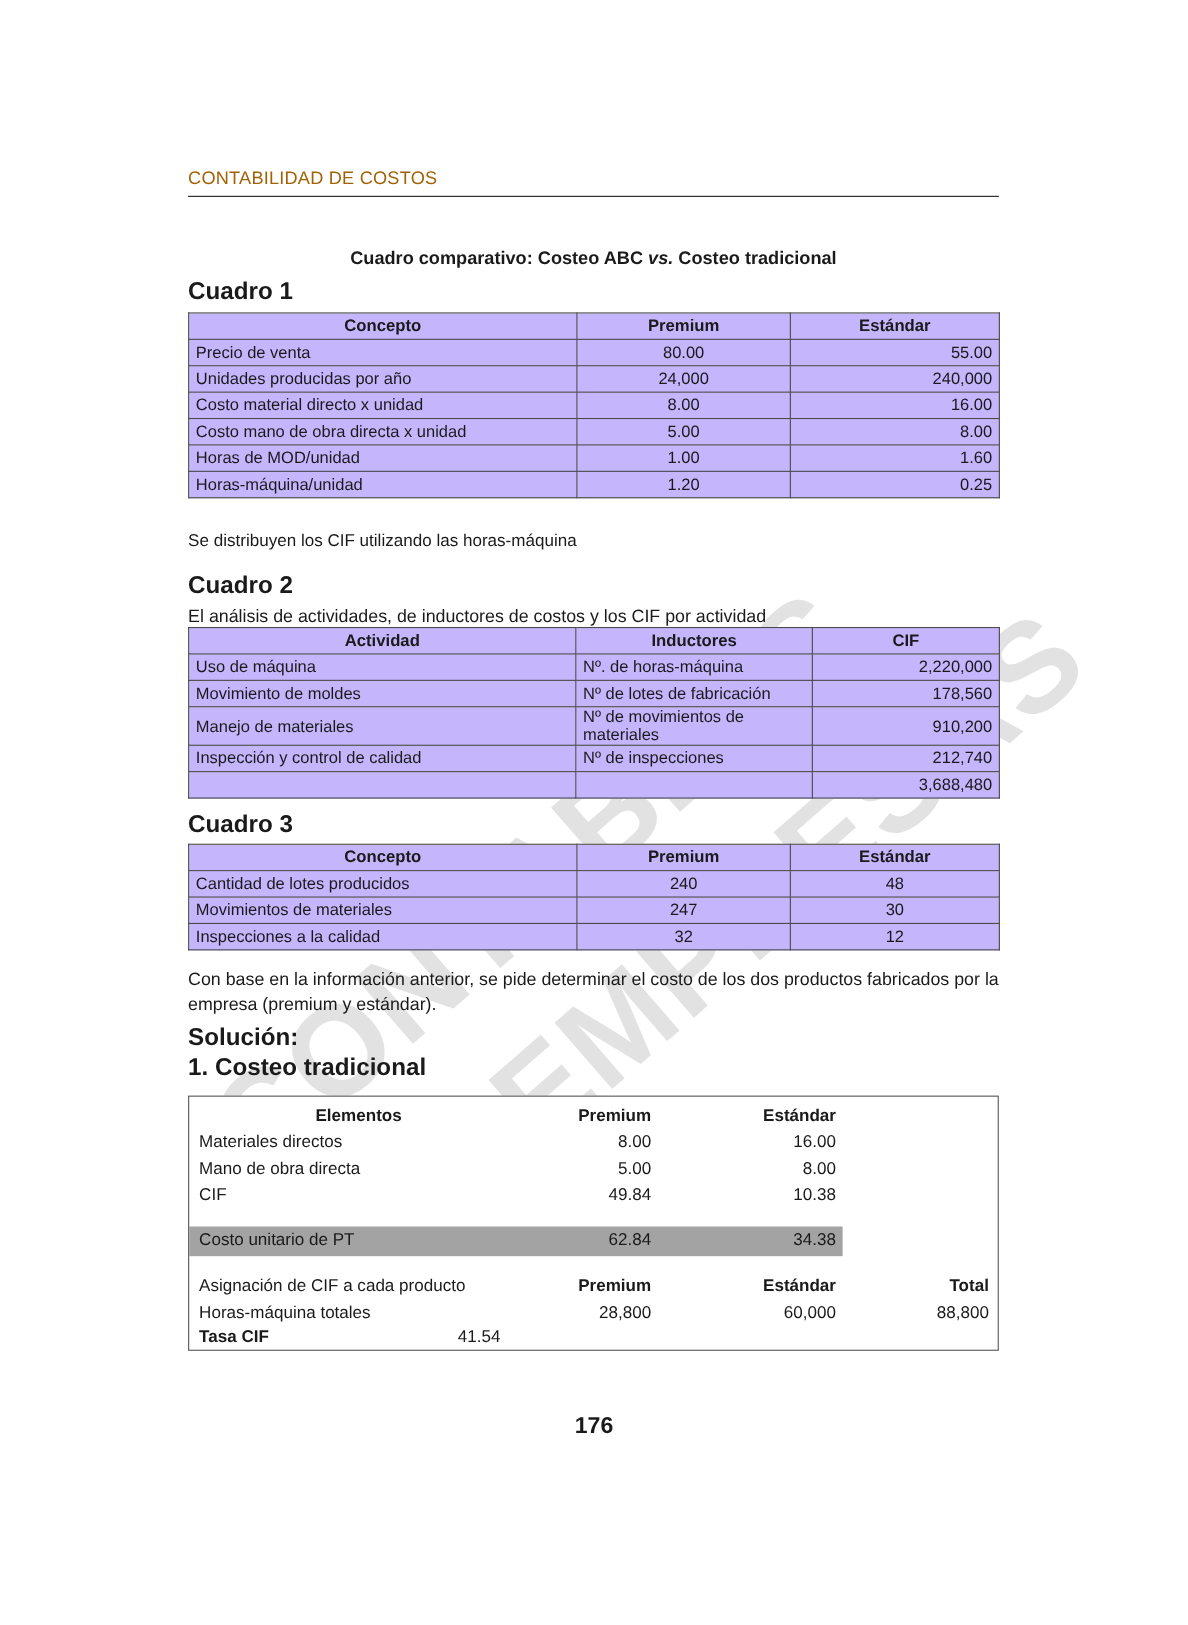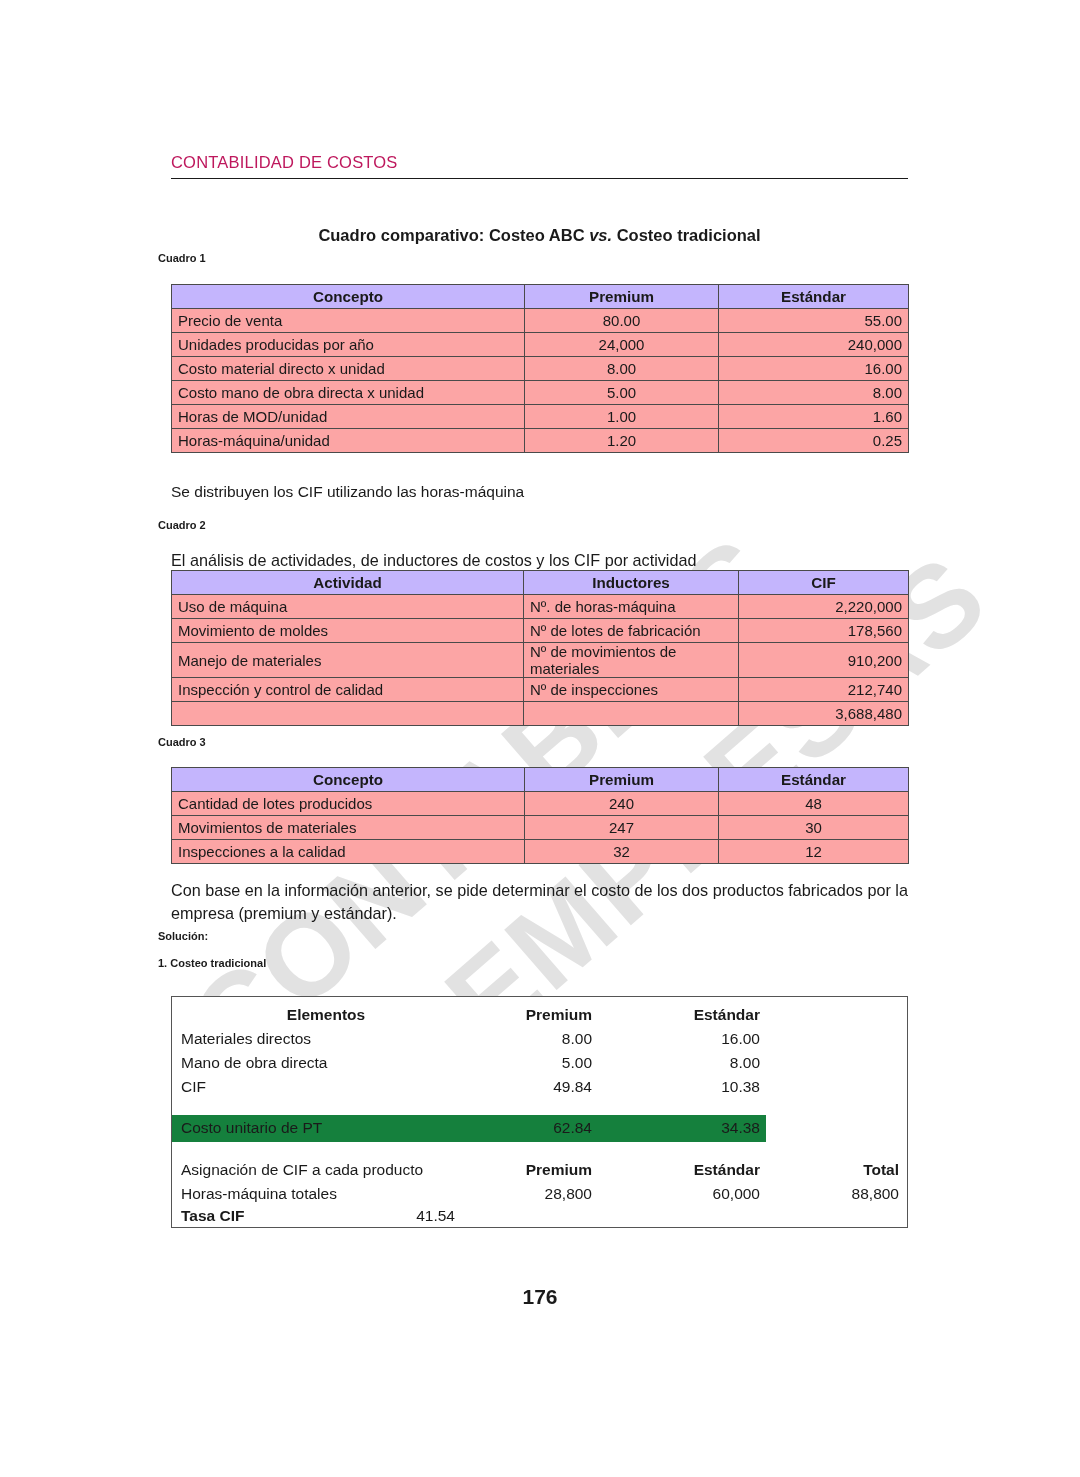--- a/index.html
+++ b/index.html
@@ -51,43 +51,43 @@
     left: 0; top: 0;
     width: 1080px; height: 1477px;
     z-index: 2;
   }
 
   .running-head {
     position: absolute;
     left: 171px; top: 153px;
     font-size: 16.5px;
     letter-spacing: 0.2px;
-    color: #be185d;
+    color: #a16207;
   }
   .head-rule {
     position: absolute;
     left: 171px; top: 178px;
     width: 737px; height: 0;
     border-top: 1.6px solid #1a1a1a;
   }
 
   .doc-title {
     position: absolute;
     left: 171px; top: 226px;
     width: 737px;
     text-align: center;
     font-size: 16.5px;
     font-weight: bold;
   }
   .doc-title .ital { font-style: italic; }
 
   .sec-head {
     position: absolute;
-    left: 158px;
-    font-size: 11px;
+    left: 171px;
+    font-size: 22px;
     font-weight: bold;
   }
   .body-line {
     position: absolute;
     left: 171px;
     font-size: 15.5px;
   }
   .para {
     position: absolute;
     left: 171px;
@@ -103,21 +103,21 @@
     table-layout: fixed;
     background: #ffffff;
   }
   table.dt th, table.dt td {
     border: 1.2px solid #4a4a4a;
     font-size: 15px;
     height: 23px;
     padding: 0 6px;
     font-weight: normal;
     vertical-align: middle;
-    background: #fca5a5;
+    background: #c4b5fd;
   }
   table.dt th {
     background: #c4b5fd;
     font-weight: bold;
     text-align: center;
     font-size: 15.2px;
   }
   td.l { text-align: left; }
   td.c { text-align: center; }
   td.r { text-align: right; padding-right: 16px; }
@@ -133,21 +133,21 @@
     background: #ffffff;
     box-sizing: border-box;
   }
   .sol-row {
     position: absolute;
     left: 0;
     width: 735px;
     height: 26px;
     font-size: 15.5px;
   }
-  .sol-band { background: #15803d; }
+  .sol-band { background: #a3a3a3; }
   .sol-c1 {
     position: absolute; left: 9px; top: 3px;
     text-align: left;
   }
   .sol-c1h {
     position: absolute; left: 9px; top: 3px;
     width: 290px; text-align: center; font-weight: bold;
   }
   .sol-c2 {
     position: absolute; left: 300px; top: 3px;

